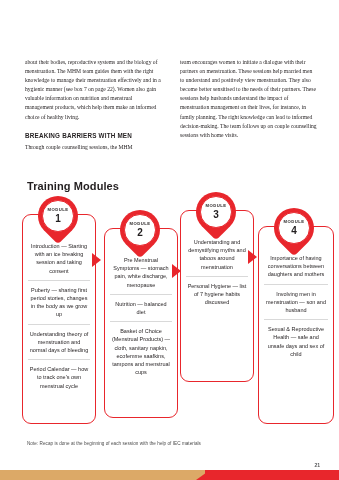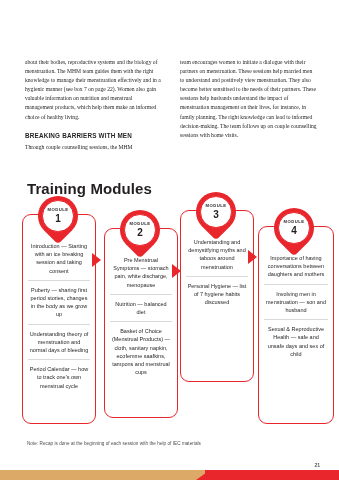--- a/index.html
+++ b/index.html
@@ -32,21 +32,21 @@
     font-size:6.3px !important;
     font-weight:bold;
     letter-spacing:.2px;
     color:#e8262c;
     line-height:9px !important;
   }
 
   
   .section-title{
     position:absolute;left:27px;top:180px;
-    font-size:15px;font-weight:bold;color:#231f20;
+    font-size:11px;font-weight:bold;color:#231f20;
     letter-spacing:.1px;
   }
 
   
   .diagram{position:absolute;left:0;top:196px;width:339px;height:232px;}
 
   .module{
     position:absolute;
     box-sizing:border-box;
     border:1.4px solid #e8262c;

